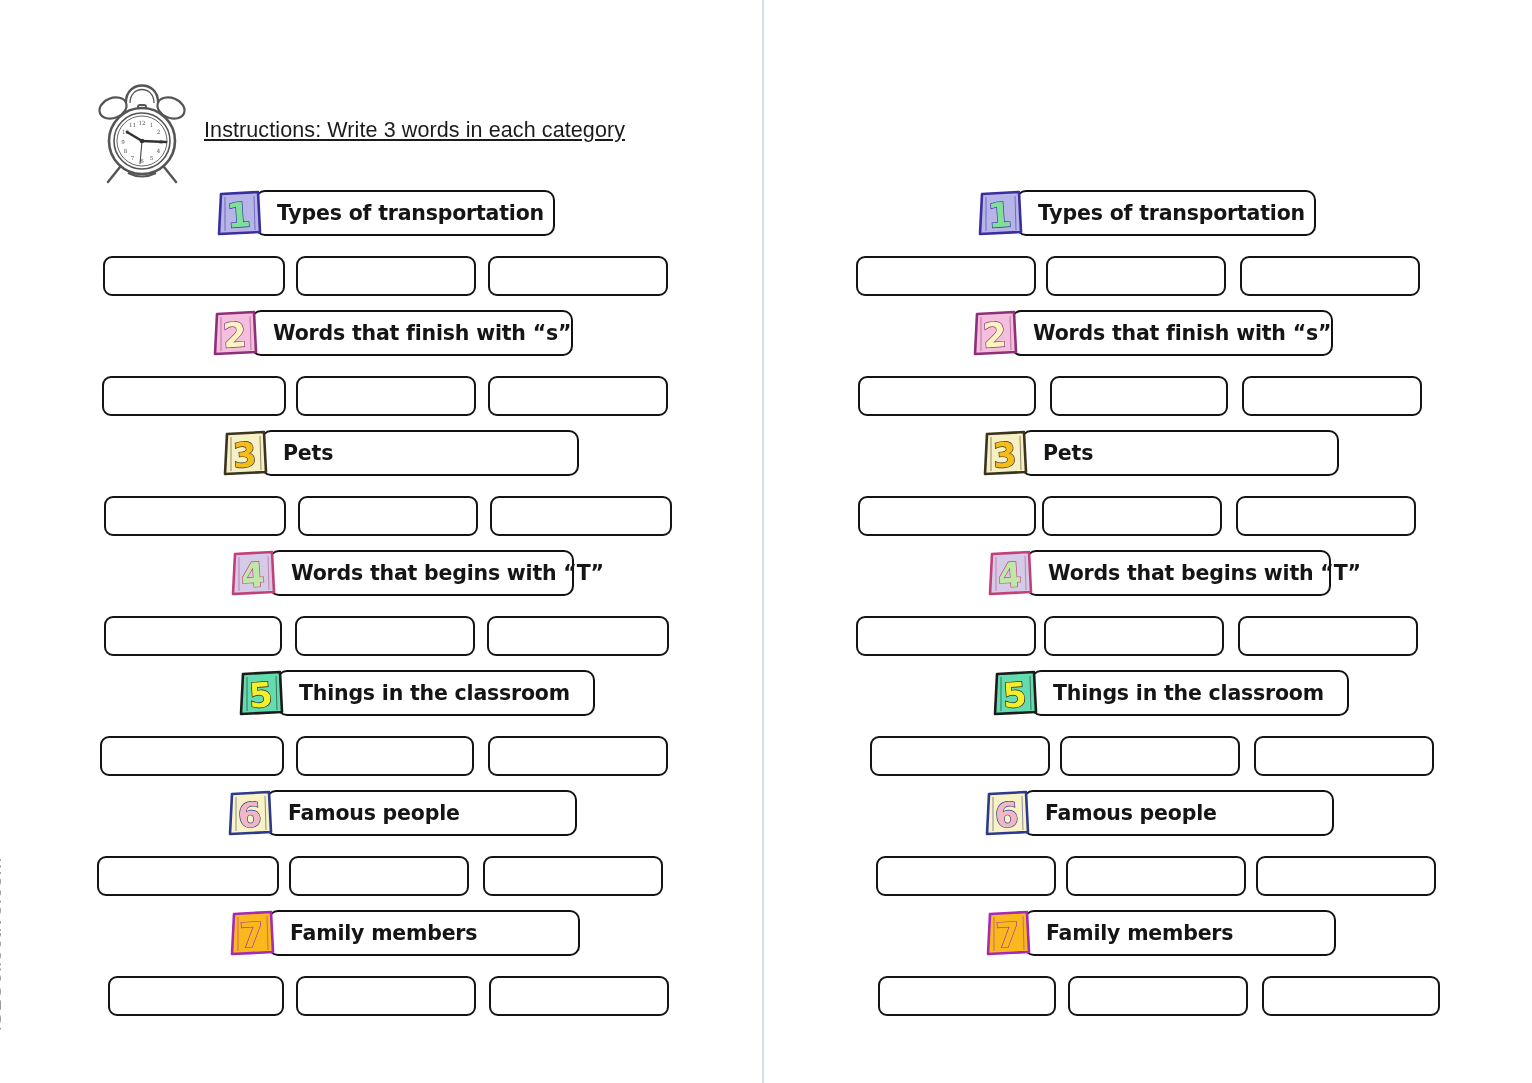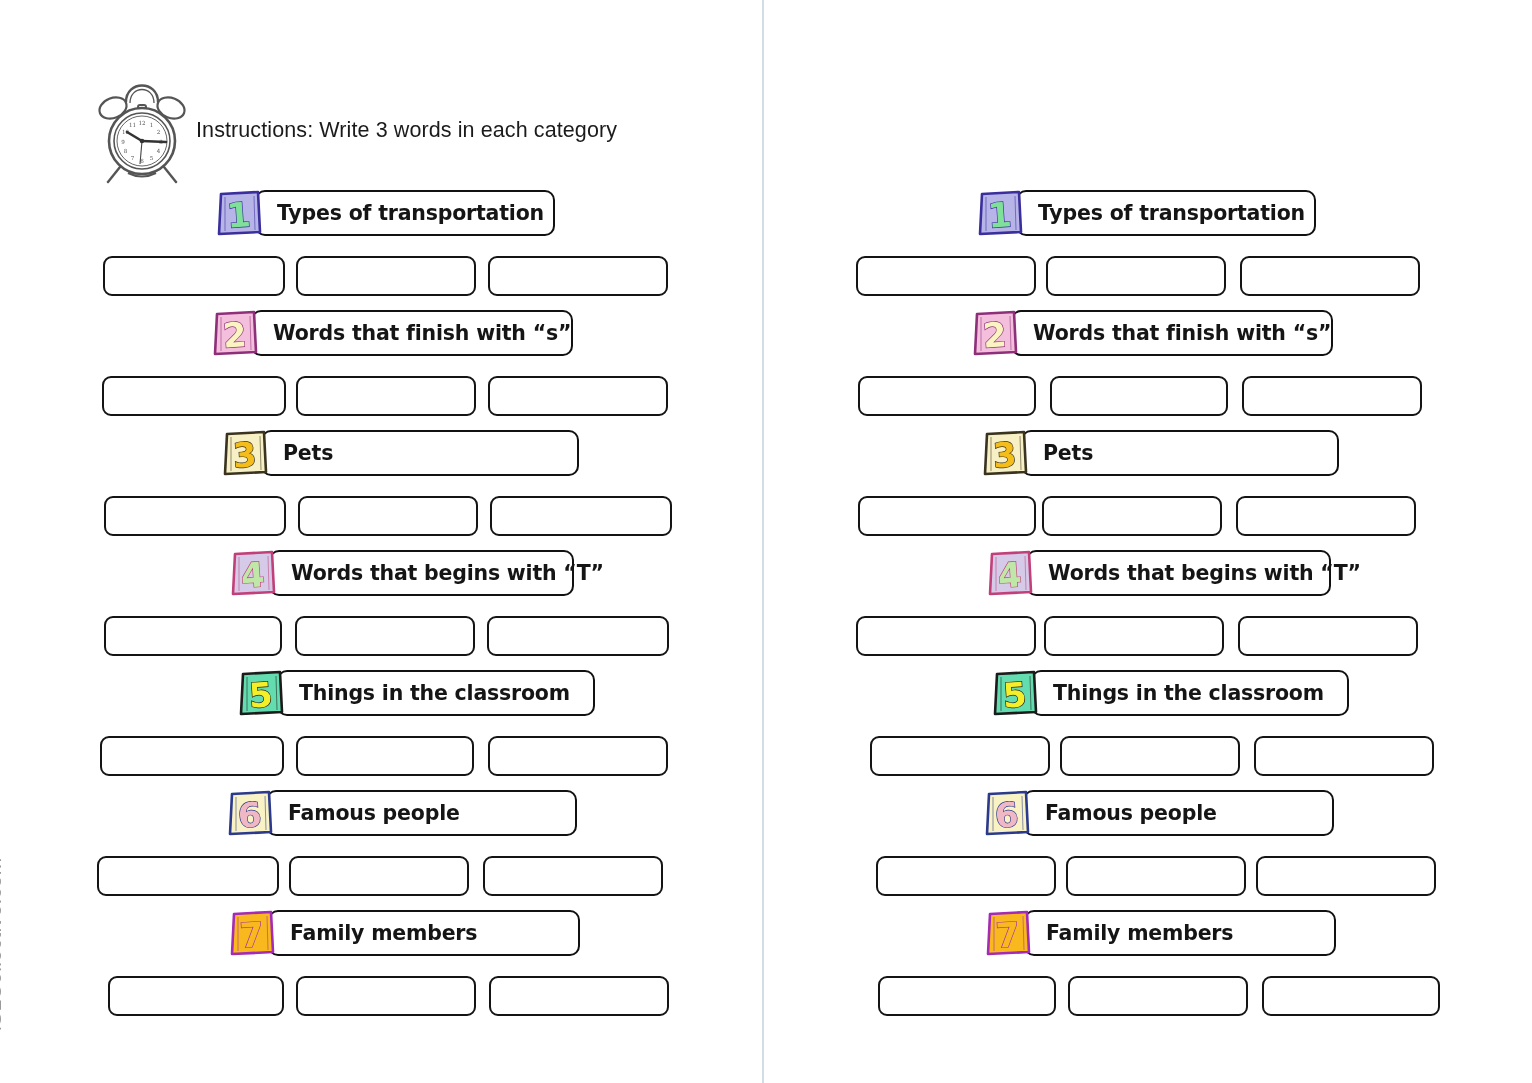--- a/index.html
+++ b/index.html
@@ -41,21 +41,21 @@
   }
   .header-left  { left: 96px;  top: 72px; }
 
   .instructions {
     font-family: "Liberation Sans", sans-serif;
     font-size: 21.5px;
     color: #1b1b1b;
     white-space: nowrap;
     letter-spacing: 0.1px;
   }
-  .header-left .instructions  { margin-left: 8px; }
+  .header-left .instructions  { margin-left: 16px; text-decoration: underline; }
 
   .clock { width: 92px; height: 112px; flex: 0 0 auto; }
 
   
   .rows { position: absolute; top: 188px; left: 0; width: 762px; }
 
   .cat-row {
     position: relative;
     height: 68px;
   }

